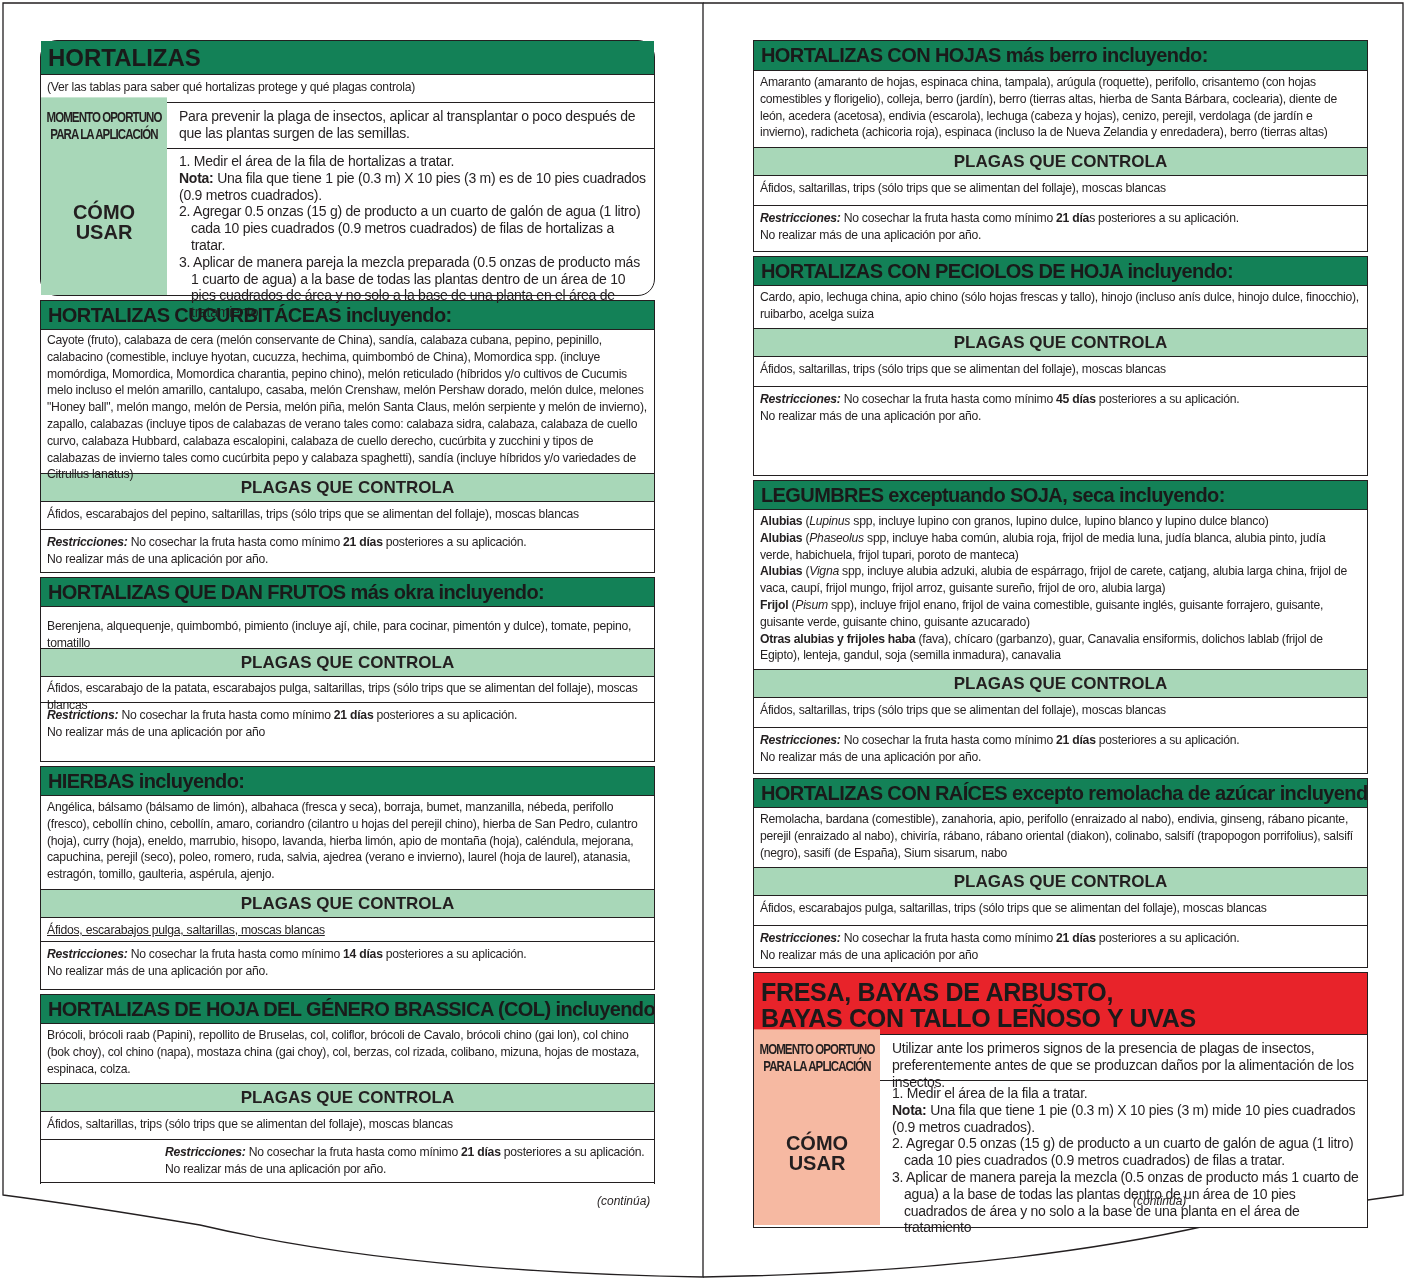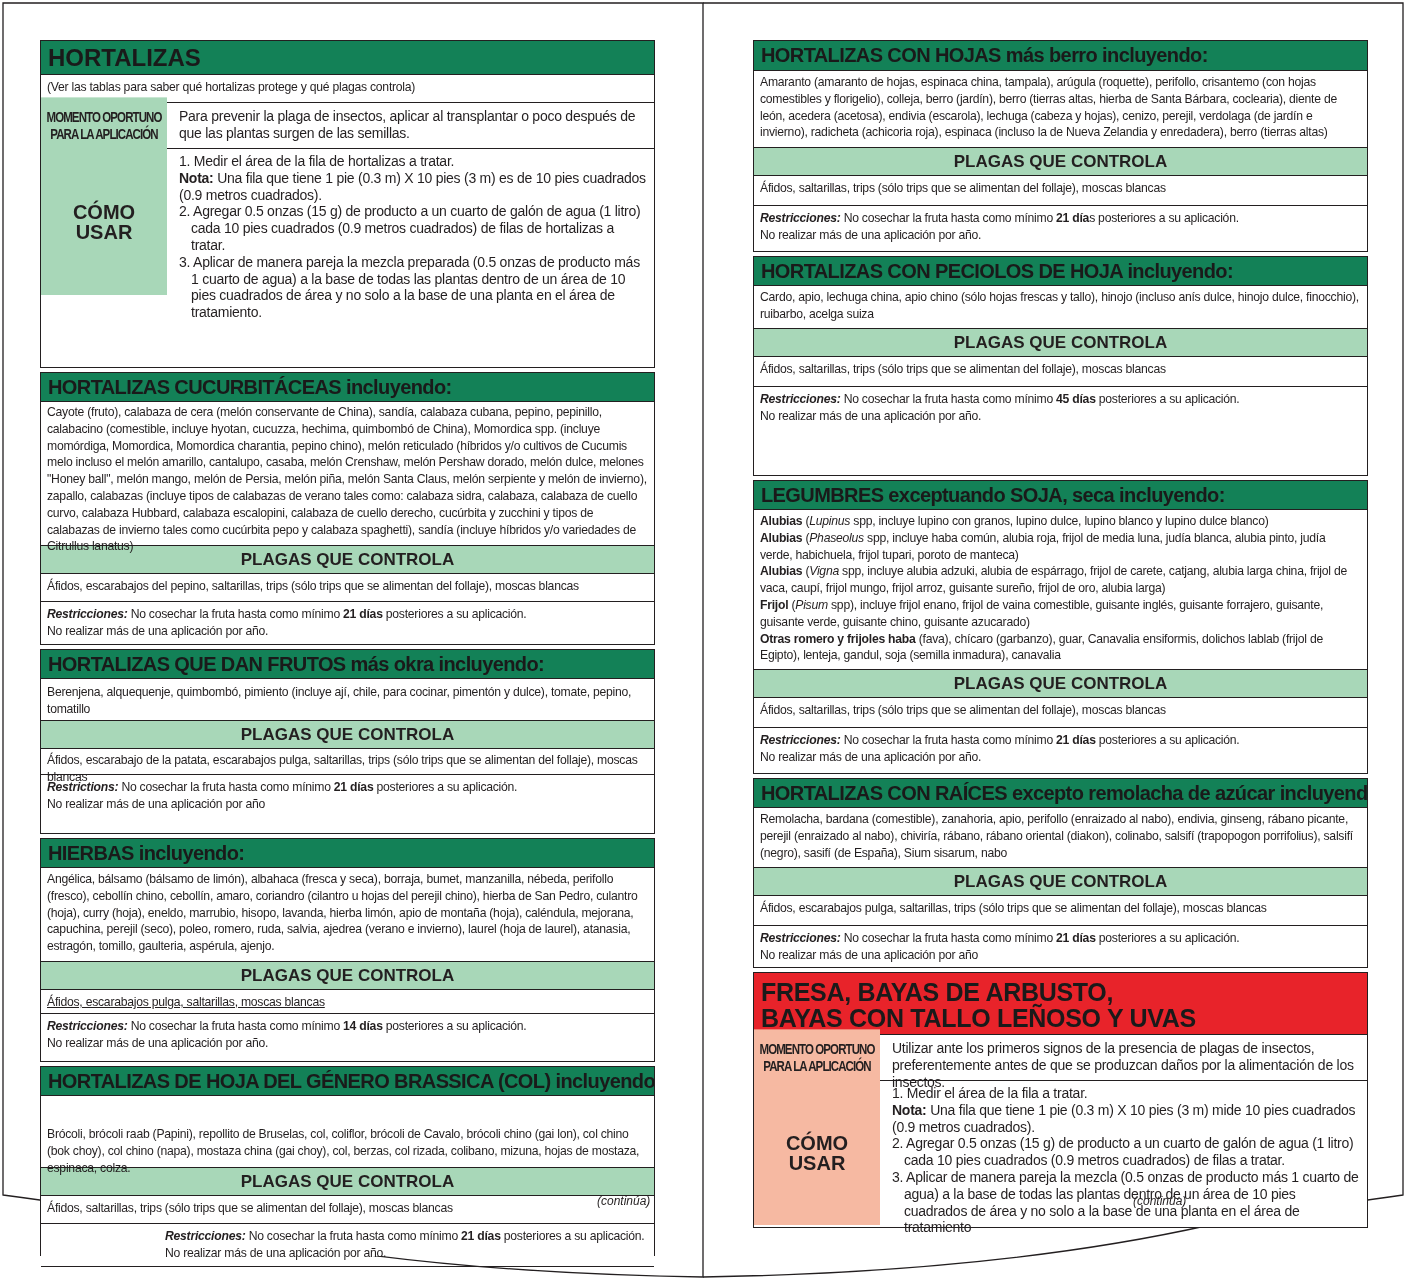--- a/index.html
+++ b/index.html
@@ -65,21 +65,21 @@
 </head>
 <body>
 
 <svg class="page-outline" viewBox="0 0 1407 1281" width="1407" height="1281">
   <path d="M3 3 L703 3 L703 1277 Q400 1272 200 1225 Q80 1205 3 1195 Z" fill="none" stroke="#231f20" stroke-width="1.3"></path>
   <path d="M703 3 L1403 3 L1403 1195 Q1330 1205 1210 1225 Q1000 1272 703 1277" fill="none" stroke="#231f20" stroke-width="1.3"></path>
 </svg>
 
 <div class="column col-left">
 
-  <div class="section first-block" style="height:328px;">
+  <div class="section first-block" style="height:256px;border-radius:17px;">
     <div class="sec-title big" style="border-top:none;">HORTALIZAS</div>
     <div class="row" style="height:28px;padding-top:4px;">(Ver las tablas para saber qué hortalizas protege y qué plagas controla)</div>
     <div class="grid2" style="height:46px;">
       <div class="label moment">MOMENTO OPORTUNO PARA LA APLICACIÓN</div>
       <div class="body" style="padding-top:5px;">Para prevenir la plaga de insectos, aplicar al transplantar o poco después de que las plantas surgen de las semillas.</div>
     </div>
     <div class="grid2" style="height:146px;">
       <div class="label como">
         <div><span>CÓMO</span><br><span>USAR</span></div>
       </div>
@@ -99,41 +99,41 @@
     <div class="row" style="height:144px;padding-top:2px;">Cayote (fruto), calabaza de cera (melón conservante de China), sandía, calabaza cubana, pepino, pepinillo, calabacino (comestible, incluye hyotan, cucuzza, hechima, quimbombó de China), Momordica spp. (incluye momórdiga, Momordica, Momordica charantia, pepino chino), melón reticulado (híbridos y/o cultivos de Cucumis melo incluso el melón amarillo, cantalupo, casaba, melón Crenshaw, melón Pershaw dorado, melón dulce, melones "Honey ball", melón mango, melón de Persia, melón piña, melón Santa Claus, melón serpiente y melón de invierno), zapallo, calabazas (incluye tipos de calabazas de verano tales como: calabaza sidra, calabaza, calabaza de cuello curvo, calabaza Hubbard, calabaza escalopini, calabaza de cuello derecho, cucúrbita y zucchini y tipos de calabazas de invierno tales como cucúrbita pepo y calabaza spaghetti), sandía (incluye híbridos y/o variedades de Citrullus lanatus)</div>
     <div class="plagas-head">PLAGAS QUE CONTROLA</div>
     <div class="row" style="height:28px;">Áfidos, escarabajos del pepino, saltarillas, trips (sólo trips que se alimentan del follaje), moscas blancas</div>
     <div class="row">
       <span class="italic-b">Restricciones:</span><span> No cosechar la fruta hasta como mínimo </span><b class="bold">21 días</b><span> posteriores a su aplicación.</span><br><span>No realizar más de una aplicación por año.</span>
     </div>
   </div>
 
   <div class="section" style="height:185px;">
     <div class="sec-title"><span>HORTALIZAS QUE DAN FRUTOS</span><span class="lower"> más okra incluyendo:</span></div>
-    <div class="row" style="height:42px;padding-top:5px;">Berenjena, alquequenje, quimbombó, pimiento (incluye ají, chile, para cocinar, pimentón y dulce), tomate, pepino, tomatillo</div>
+    <div class="row" style="height:42px;padding-top:11px;">Berenjena, alquequenje, quimbombó, pimiento (incluye ají, chile, para cocinar, pimentón y dulce), tomate, pepino, tomatillo</div>
     <div class="plagas-head">PLAGAS QUE CONTROLA</div>
     <div class="row" style="height:26px;padding-top:3px;">Áfidos, escarabajo de la patata, escarabajos pulga, saltarillas, trips (sólo trips que se alimentan del follaje), moscas blancas</div>
     <div class="row">
       <span class="italic-b">Restrictions:</span><span> No cosechar la fruta hasta como mínimo </span><b class="bold">21 días</b><span> posteriores a su aplicación.</span><br><span>No realizar más de una aplicación por año</span>
     </div>
   </div>
 
   <div class="section" style="height:224px;">
     <div class="sec-title"><span>HIERBAS</span><span class="lower"> incluyendo:</span></div>
     <div class="row" style="height:94px;padding-top:3px;">Angélica, bálsamo (bálsamo de limón), albahaca (fresca y seca), borraja, bumet, manzanilla, nébeda, perifollo (fresco), cebollín chino, cebollín, amaro, coriandro (cilantro u hojas del perejil chino), hierba de San Pedro, culantro (hoja), curry (hoja), eneldo, marrubio, hisopo, lavanda, hierba limón, apio de montaña (hoja), caléndula, mejorana, capuchina, perejil (seco), poleo, romero, ruda, salvia, ajedrea (verano e invierno), laurel (hoja de laurel), atanasia, estragón, tomillo, gaulteria, aspérula, ajenjo.</div>
     <div class="plagas-head">PLAGAS QUE CONTROLA</div>
     <div class="row" style="height:24px;text-decoration:underline;">Áfidos, escarabajos pulga, saltarillas, moscas blancas</div>
     <div class="row">
       <span class="italic-b">Restricciones:</span><span> No cosechar la fruta hasta como mínimo </span><b class="bold">14 días</b><span> posteriores a su aplicación.</span><br><span>No realizar más de una aplicación por año.</span>
     </div>
   </div>
 
   <div class="section" style="height:190px;border-bottom:none;">
     <div class="sec-title"><span>HORTALIZAS DE HOJA DEL GÉNERO BRASSICA (COL)</span><span class="lower"> incluyendo:</span></div>
-    <div class="row" style="height:60px;padding-top:18px;margin-top:12px;">Brócoli, brócoli raab (Papini), repollito de Bruselas, col, coliflor, brócoli de Cavalo, brócoli chino (gai lon), col chino (bok choy), col chino (napa), mostaza china (gai choy), col, berzas, col rizada, colibano, mizuna, hojas de mostaza, espinaca, colza.</div>
+    <div class="row" style="height:60px;padding-top:3px;">Brócoli, brócoli raab (Papini), repollito de Bruselas, col, coliflor, brócoli de Cavalo, brócoli chino (gai lon), col chino (bok choy), col chino (napa), mostaza china (gai choy), col, berzas, col rizada, colibano, mizuna, hojas de mostaza, espinaca, colza.</div>
     <div class="plagas-head">PLAGAS QUE CONTROLA</div>
     <div class="row" style="height:28px;">Áfidos, saltarillas, trips (sólo trips que se alimentan del follaje), moscas blancas</div>
     <div class="row" style="padding-left:124px;border-bottom:1.5px solid #231f20;">
       <span class="italic-b">Restricciones:</span><span> No cosechar la fruta hasta como mínimo </span><b class="bold">21 días</b><span> posteriores a su aplicación.</span><br><span>No realizar más de una aplicación por año.</span>
     </div>
   </div>
 </div>
 <div class="continua left">(continúa)</div>
 
 <div class="column col-right">
@@ -158,21 +158,21 @@
     </div>
   </div>
 
   <div class="section" style="height:294px;">
     <div class="sec-title"><span>LEGUMBRES</span><span class="lower"> exceptuando SOJA, seca incluyendo:</span></div>
     <div class="row" style="height:160px;padding-top:3px;">
       <div class="legume-line"><b class="bold">Alubias</b><span> (</span><span class="italic">Lupinus</span><span> spp, incluye lupino con granos, lupino dulce, lupino blanco y lupino dulce blanco)</span></div>
       <div class="legume-line"><b class="bold">Alubias</b><span> (</span><span class="italic">Phaseolus</span><span> spp, incluye haba común, alubia roja, frijol de media luna, judía blanca, alubia pinto, judía verde, habichuela, frijol tupari, poroto de manteca)</span></div>
       <div class="legume-line"><b class="bold">Alubias</b><span> (</span><span class="italic">Vigna</span><span> spp, incluye alubia adzuki, alubia de espárrago, frijol de carete, catjang, alubia larga china, frijol de vaca, caupí, frijol mungo, frijol arroz, guisante sureño, frijol de oro, alubia larga)</span></div>
       <div class="legume-line"><b class="bold">Frijol</b><span> (</span><span class="italic">Pisum</span><span> spp), incluye frijol enano, frijol de vaina comestible, guisante inglés, guisante forrajero, guisante, guisante verde, guisante chino, guisante azucarado)</span></div>
-      <div class="legume-line"><b class="bold">Otras romero y frijoles haba</b><span></span><span class="italic"></span><span> (fava), chícaro (garbanzo), guar, Canavalia ensiformis, dolichos lablab (frijol de Egipto), lenteja, gandul, soja (semilla inmadura), canavalia</span></div>
+      <div class="legume-line"><b class="bold">Otras alubias y frijoles haba</b><span></span><span class="italic"></span><span> (fava), chícaro (garbanzo), guar, Canavalia ensiformis, dolichos lablab (frijol de Egipto), lenteja, gandul, soja (semilla inmadura), canavalia</span></div>
     </div>
     <div class="plagas-head">PLAGAS QUE CONTROLA</div>
     <div class="row" style="height:30px;">Áfidos, saltarillas, trips (sólo trips que se alimentan del follaje), moscas blancas</div>
     <div class="row">
       <span class="italic-b">Restricciones:</span><span> No cosechar la fruta hasta como mínimo </span><b class="bold">21 días</b><span> posteriores a su aplicación.</span><br><span>No realizar más de una aplicación por año.</span>
     </div>
   </div>
 
   <div class="section" style="height:190px;">
     <div class="sec-title"><span>HORTALIZAS CON RAÍCES</span><span class="lower"> excepto remolacha de azúcar incluyendo:</span></div>

